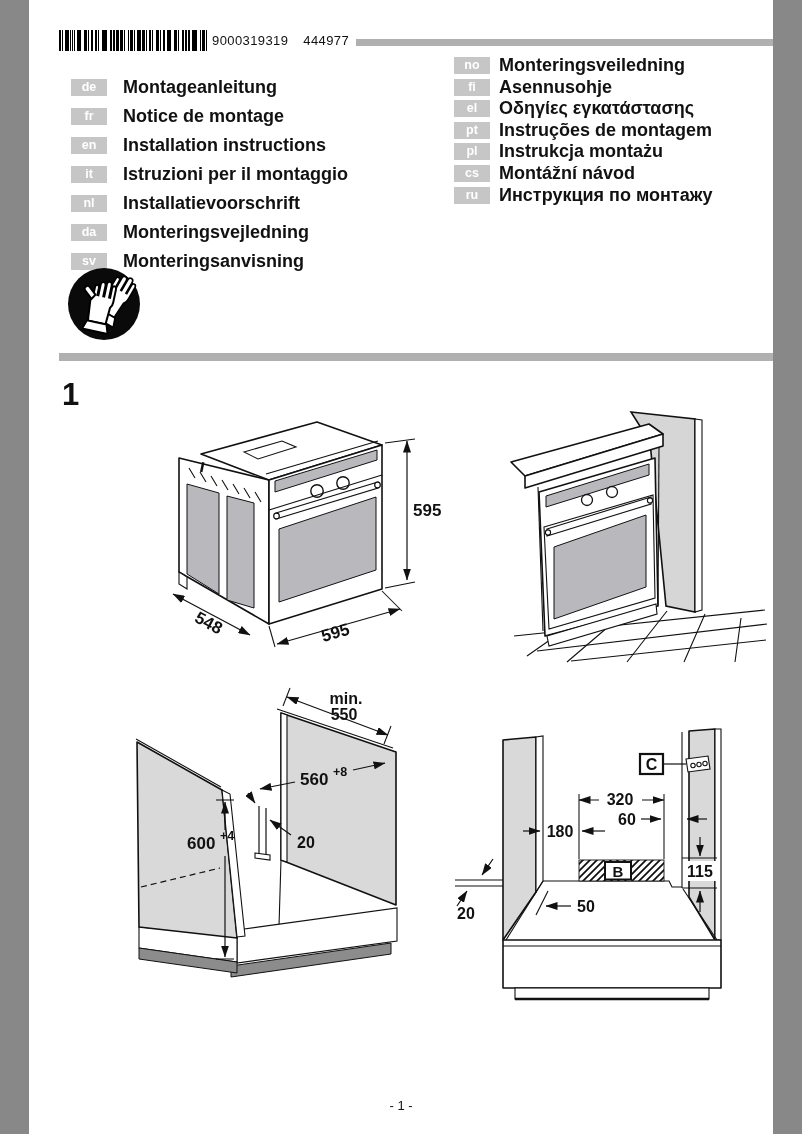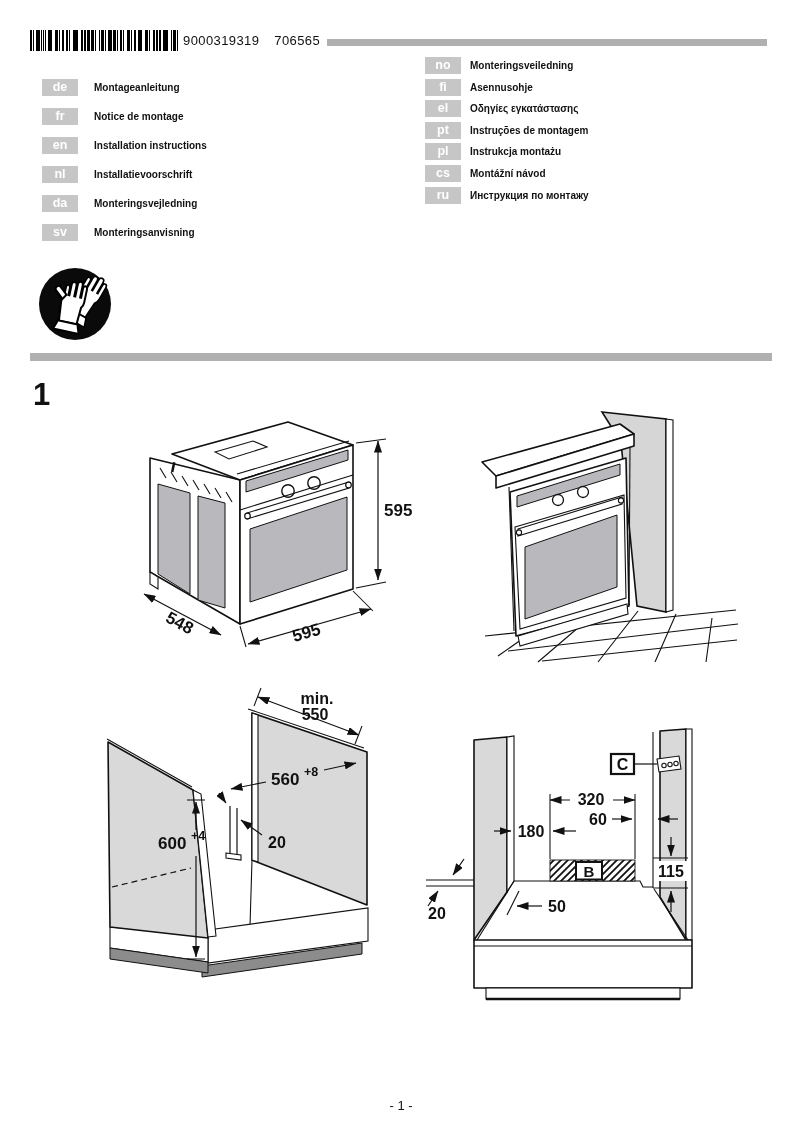--- a/index.html
+++ b/index.html
@@ -1,16 +1,16 @@
 <!DOCTYPE html>
 <html style="--c-accent_gray: #b0b0b0; --c-badge_gray: #c6c6c6; --c-panel_gray: #d9d9d9; --c-glass_gray: #b9b9bd; --c-wall_gray: #d6d6d6; --c-plinth_dark: #8c8c8c;"><head>
 <meta charset="utf-8">
 <style>
   html,body{margin:0;padding:0;background:#888;}
-  #page{position:relative;width:802px;height:1134px;background:#fff;margin:0 auto;
+  #page{position:relative;width:744px;height:1134px;background:#fff;margin:0 auto;
         font-family:"Liberation Sans",sans-serif;color:#111;overflow:hidden;}
   .abs{position:absolute;}
 
   
   #barcode{left:30px;top:30px;width:148px;height:21px;
     background-image:
       repeating-linear-gradient(90deg,#000 0 2px,transparent 2px 3px,#000 3px 4px,transparent 4px 7px,#000 7px 10px,transparent 10px 11px,#000 11px 12px,transparent 12px 15px,#000 15px 16px,transparent 16px 18px),
       repeating-linear-gradient(90deg,#000 0 1px,transparent 1px 6px,#000 6px 8px,transparent 8px 13px);}
   #barcode-text{left:183px;top:33px;font-size:13px;letter-spacing:.4px;display:flex;gap:15px;}
   .grabar{background:var(--c-accent_gray,#b0b0b0);}
@@ -19,21 +19,21 @@
 
   
   .lang-col{display:flex;flex-direction:column;gap:4.6px;margin-left:12px;}
   #lang-left{left:30px;top:79px;gap:12px;}
   #lang-right{left:413px;top:57px;}
   .lang-row{display:flex;align-items:center;height:17px;}
   .lang-badge{display:inline-block;width:36px;height:17px;background:var(--c-badge_gray,#c6c6c6);
     color:#fff;font-weight:bold;font-size:12.5px;text-align:center;line-height:17px;flex:0 0 36px;}
   #lang-left .lang-label{margin-left:16px;}
   #lang-right .lang-label{margin-left:9px;}
-  .lang-label{font-weight:bold;font-size:10px;white-space:nowrap;}
+  .lang-label{font-weight:bold;font-size:18px;white-space:nowrap;}
 
   #section-number{left:33px;top:377px;font-size:31px;font-weight:bold;}
   #page-number{left:0;top:1098px;width:100%;text-align:center;font-size:13px;}
 
   
   svg{overflow:visible;}
   svg .ol{fill:#fff;stroke:#111;stroke-width:1.6;stroke-linejoin:round;}
   svg .ol-thin{fill:none;stroke:#111;stroke-width:1.1;}
   svg .panel{fill:var(--c-panel_gray,#d9d9d9);stroke:#111;stroke-width:1.6;stroke-linejoin:round;}
   svg .wallf{fill:var(--c-wall_gray,#d6d6d6);stroke:#111;stroke-width:1.6;}
@@ -59,36 +59,40 @@
       <pattern id="hatch" width="7" height="7" patternUnits="userSpaceOnUse">
         <rect width="7" height="7" fill="#fff"></rect>
         <path d="M-1,8 L8,-1 M-4,4 L4,-4 M3,11 L11,3" stroke="#111" stroke-width="1.8"></path>
       </pattern>
     </defs>
   </svg>
 
   <div id="barcode" class="abs"></div>
   <div id="barcode-text" class="abs">
     <span>9000319319</span>
-    <span>706565</span>
+    <span>444977</span>
   </div>
   <div id="topbar" class="abs grabar"></div>
 
   <div id="lang-left" class="abs lang-col">
     <div class="lang-row">
         <span class="lang-badge">de</span>
         <span class="lang-label">Montageanleitung</span>
       </div>
     <div class="lang-row">
         <span class="lang-badge">fr</span>
         <span class="lang-label">Notice de montage</span>
       </div>
     <div class="lang-row">
         <span class="lang-badge">en</span>
         <span class="lang-label">Installation instructions</span>
+      </div>
+    <div class="lang-row">
+        <span class="lang-badge">it</span>
+        <span class="lang-label">Istruzioni per il montaggio</span>
       </div>
     <div class="lang-row">
         <span class="lang-badge">nl</span>
         <span class="lang-label">Installatievoorschrift</span>
       </div>
     <div class="lang-row">
         <span class="lang-badge">da</span>
         <span class="lang-label">Monteringsvejledning</span>
       </div>
     <div class="lang-row">

